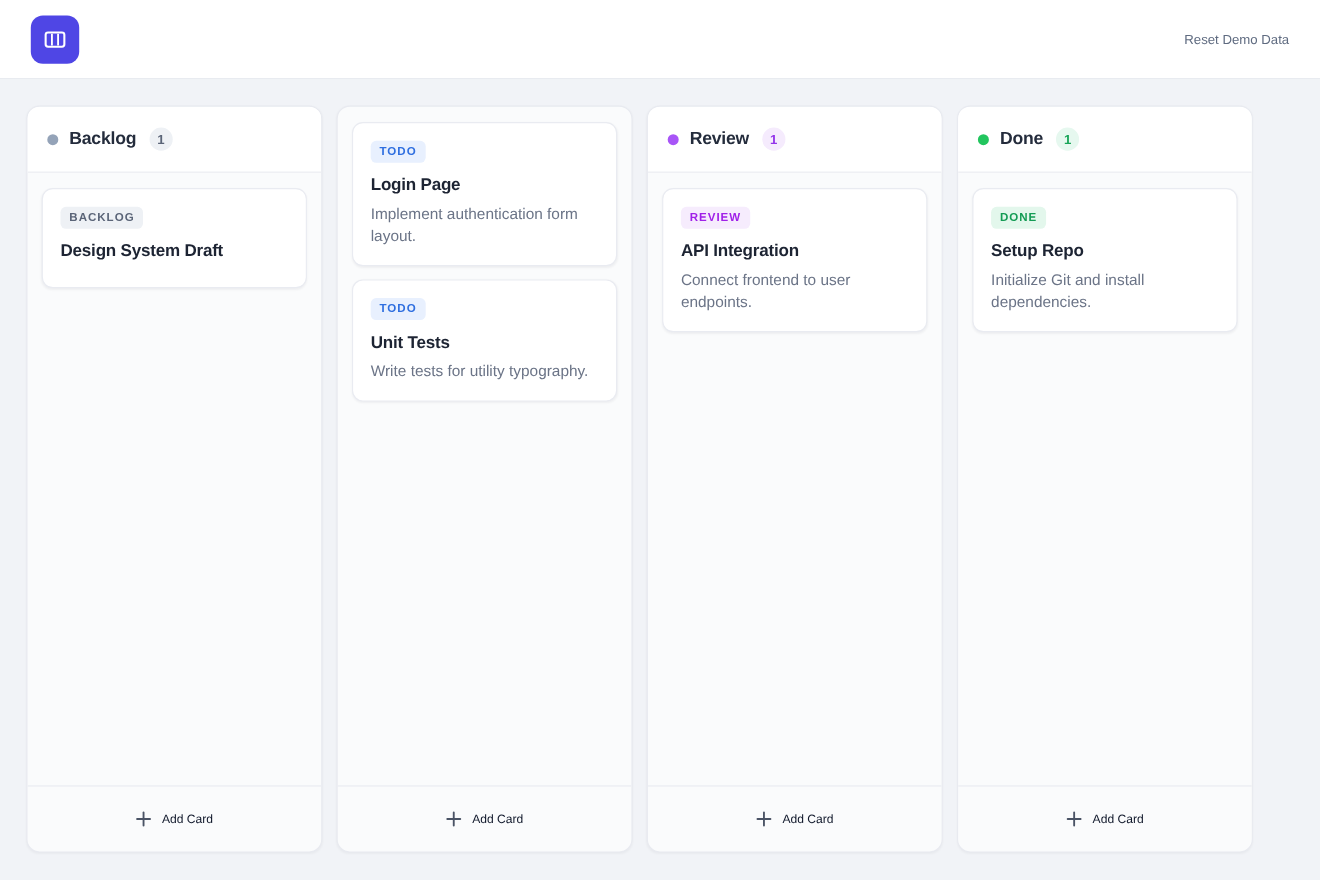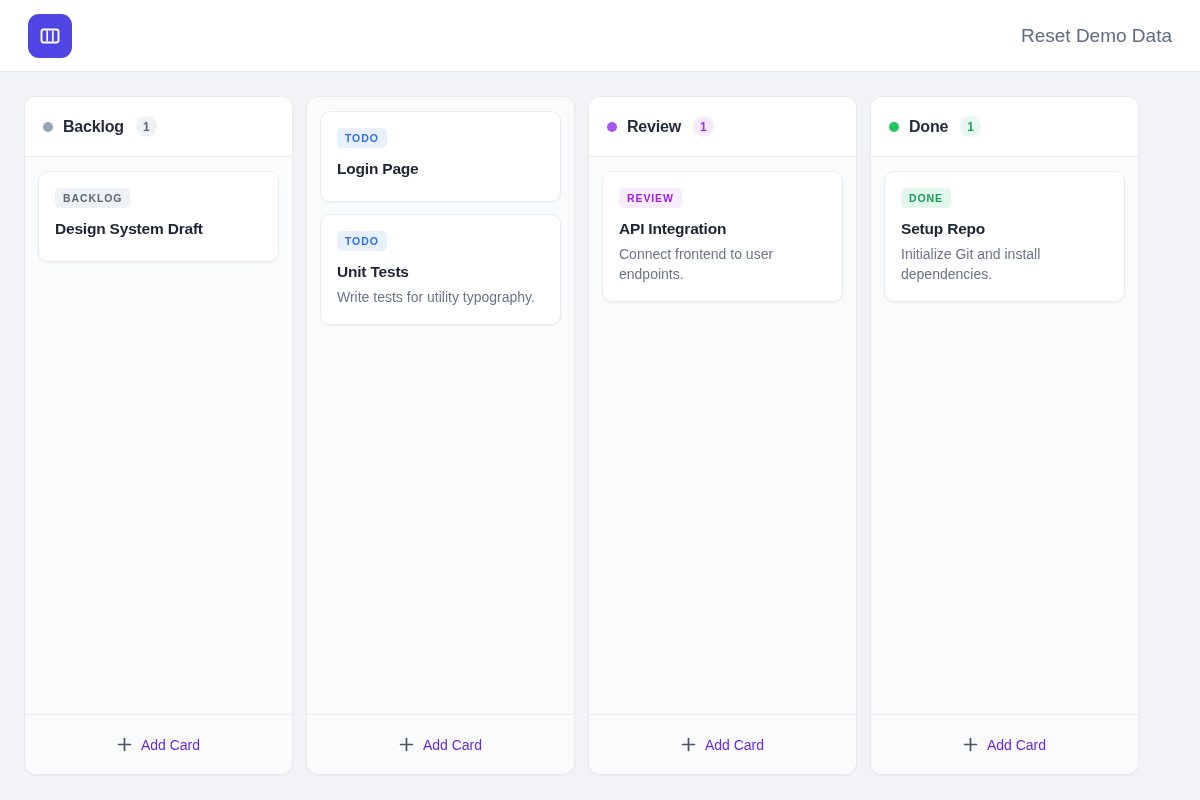--- a/index.html
+++ b/index.html
@@ -30,21 +30,21 @@
     flex: none;
   }
   .logo svg { display: block; }
   .app-title {
     font-size: 25px;
     font-weight: bold;
     color: #1b2230;
     letter-spacing: -0.4px;
   }
   .reset-link {
-    font-size: 19px;
+    font-size: 12px;
     color: #5f6b80;
     cursor: pointer;
     padding: 6px 4px;
   }
 
   
   .board {
     padding: 24px;
     display: flex;
     gap: 13px;
@@ -136,22 +136,22 @@
     flex: none;
     display: flex;
     align-items: center;
     justify-content: center;
     gap: 9px;
     cursor: pointer;
     color: #4a5365;
   }
   .plus-icon { display: block; }
   .add-label {
-    font-size: 14px;
-    color: #6d28d9;
+    font-size: 11px;
+    color: #0f172a;
   }
 </style>
 </head>
 <body>
 
 <div class="topbar">
   <div class="brand">
     <div class="logo">
       <svg width="22" height="22" viewBox="0 0 22 22" aria-hidden="true">
         <rect x="2.5" y="4.5" width="17" height="13" rx="2.2" fill="none" stroke="#ffffff" stroke-width="1.9"></rect>
@@ -178,21 +178,21 @@
           <svg class="plus-icon" width="15" height="15" viewBox="0 0 15 15" aria-hidden="true">
             <line x1="7.5" y1="1.6" x2="7.5" y2="13.4" stroke="#4a5365" stroke-width="1.7" stroke-linecap="round"></line>
             <line x1="1.6" y1="7.5" x2="13.4" y2="7.5" stroke="#4a5365" stroke-width="1.7" stroke-linecap="round"></line>
           </svg>
         </span>
         <span class="add-label">Add Card</span>
       </div>
     </div>
     <div class="column">
       <div class="col-body">
-        <div class="card"><div class="tag" style="background: rgb(232, 240, 254); color: rgb(47, 111, 224);">TODO</div><div class="card-title">Login Page</div></div>
+        <div class="card"><div class="tag" style="background: rgb(232, 240, 254); color: rgb(47, 111, 224);">TODO</div><div class="card-title">Login Page</div><div class="card-desc">Implement authentication form layout.</div></div>
         <div class="card"><div class="tag" style="background: rgb(232, 240, 254); color: rgb(47, 111, 224);">TODO</div><div class="card-title">Unit Tests</div><div class="card-desc">Write tests for utility typography.</div></div>
       </div>
       <div class="col-footer">
         <span>
           <svg class="plus-icon" width="15" height="15" viewBox="0 0 15 15" aria-hidden="true">
             <line x1="7.5" y1="1.6" x2="7.5" y2="13.4" stroke="#4a5365" stroke-width="1.7" stroke-linecap="round"></line>
             <line x1="1.6" y1="7.5" x2="13.4" y2="7.5" stroke="#4a5365" stroke-width="1.7" stroke-linecap="round"></line>
           </svg>
         </span>
         <span class="add-label">Add Card</span>

